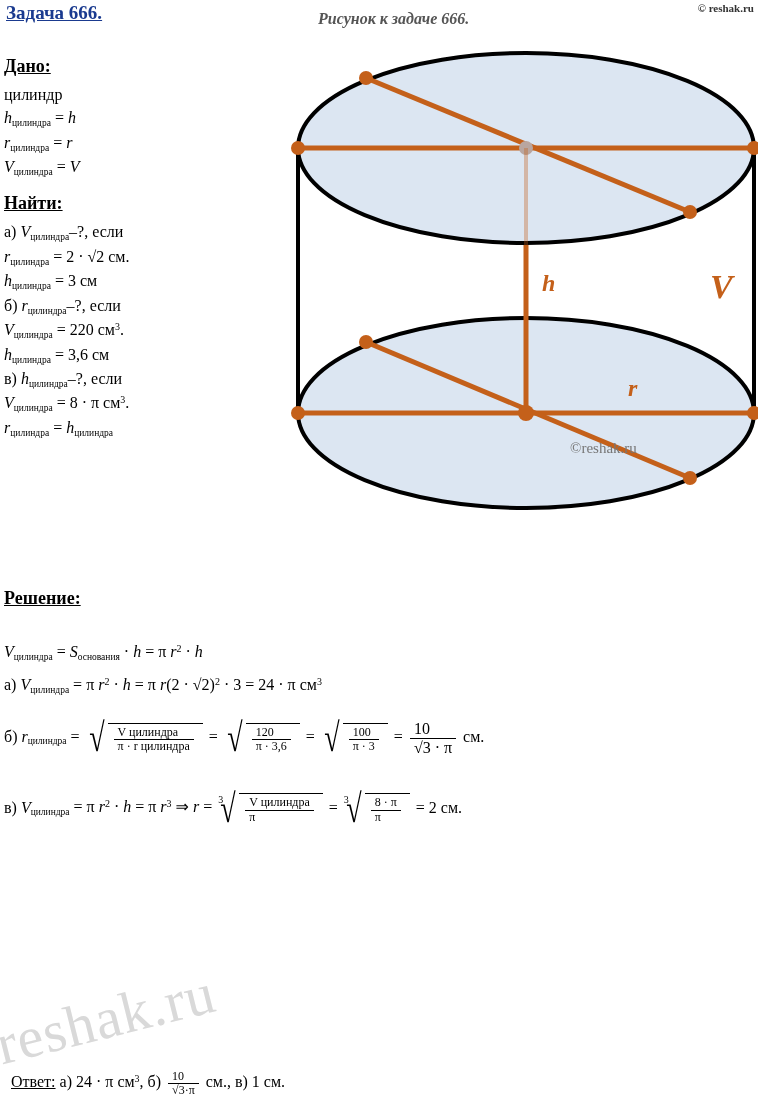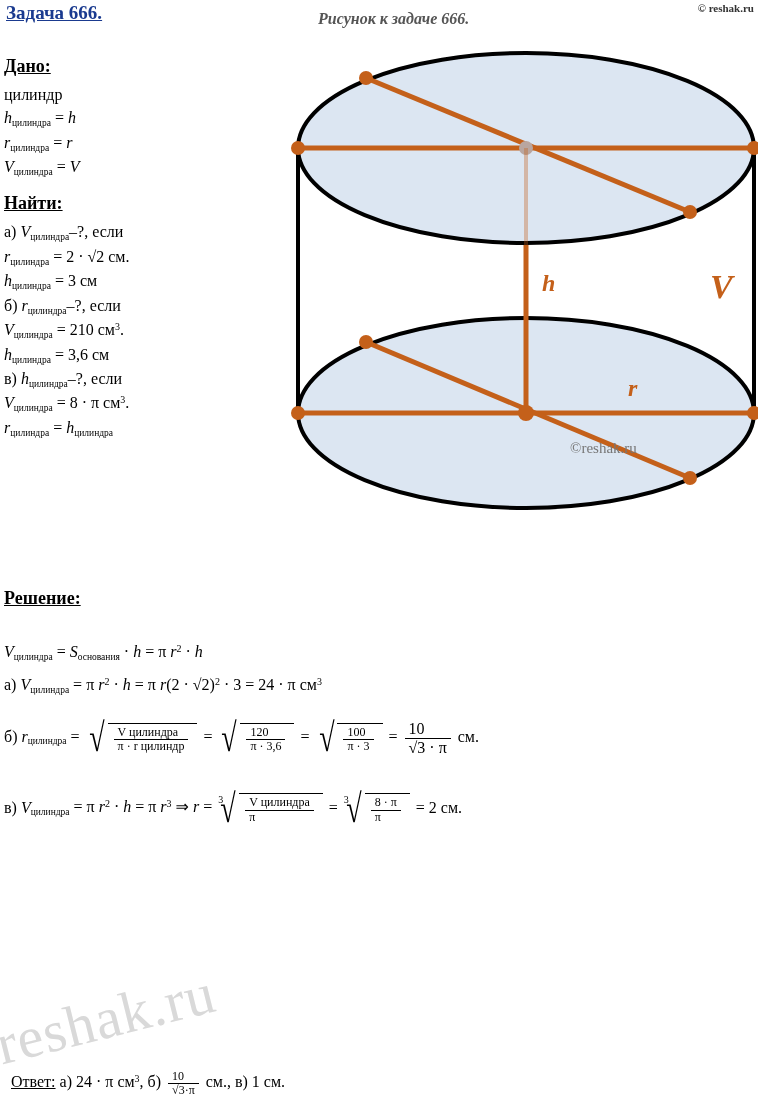--- a/index.html
+++ b/index.html
@@ -213,21 +213,21 @@
       <span>3 см</span>
     </div>
 
     <div class="line">
       <span>б)</span>
       <span class="it">r</span><sub class="sm">цилиндра</sub><span>–?, если</span>
     </div>
     <div class="line">
       <span class="it">V</span><sub class="sm">цилиндра</sub>
       <span>=</span>
-      <span>210 см</span><sup class="sm">3</sup><span>.</span>
+      <span>220 см</span><sup class="sm">3</sup><span>.</span>
     </div>
     <div class="line">
       <span class="it">h</span><sub class="sm">цилиндра</sub>
       <span>=</span>
       <span>3,6 см</span>
     </div>
 
     <div class="line">
       <span>в)</span>
       <span class="it">h</span><sub class="sm">цилиндра</sub><span>–?, если</span>
@@ -300,21 +300,21 @@
       <span>= π <i>r</i><sup class="sm">2</sup> · <i>h</i> = π <i>r</i>(</span><span>2 · √2</span><span>)</span><sup class="sm">2</sup>
       <span>· </span><span>3</span>
       <span>=</span>
       <span>24 · π см</span><sup class="sm">3</sup>
     </div>
 
     <div class="sol-line" style="margin-top:26px;">
       <span>б)</span>
       <span class="it">r</span><sub class="sm">цилиндра</sub>
       <span>=</span>
-      <span class="bigrad"><span class="sign">√</span><span class="body"><span class="frac small-frac"><span class="num">V цилиндра</span><span class="den">π · r цилиндр</span></span></span></span>
+      <span class="bigrad"><span class="sign">√</span><span class="body"><span class="frac small-frac"><span class="num">V цилиндра</span><span class="den">π · r цилиндра</span></span></span></span>
       <span>=</span>
       <span class="bigrad"><span class="sign">√</span><span class="body"><span class="frac small-frac"><span class="num">120</span><span class="den">π · 3,6</span></span></span></span>
       <span>=</span>
       <span class="bigrad"><span class="sign">√</span><span class="body"><span class="frac small-frac"><span class="num">100</span><span class="den">π · 3</span></span></span></span>
       <span>=</span>
       <span class="frac"><span class="num">10</span><span class="den">√3 · π</span></span>
       <span>см.</span>
     </div>
 
     <div class="sol-line" style="margin-top:36px;">

